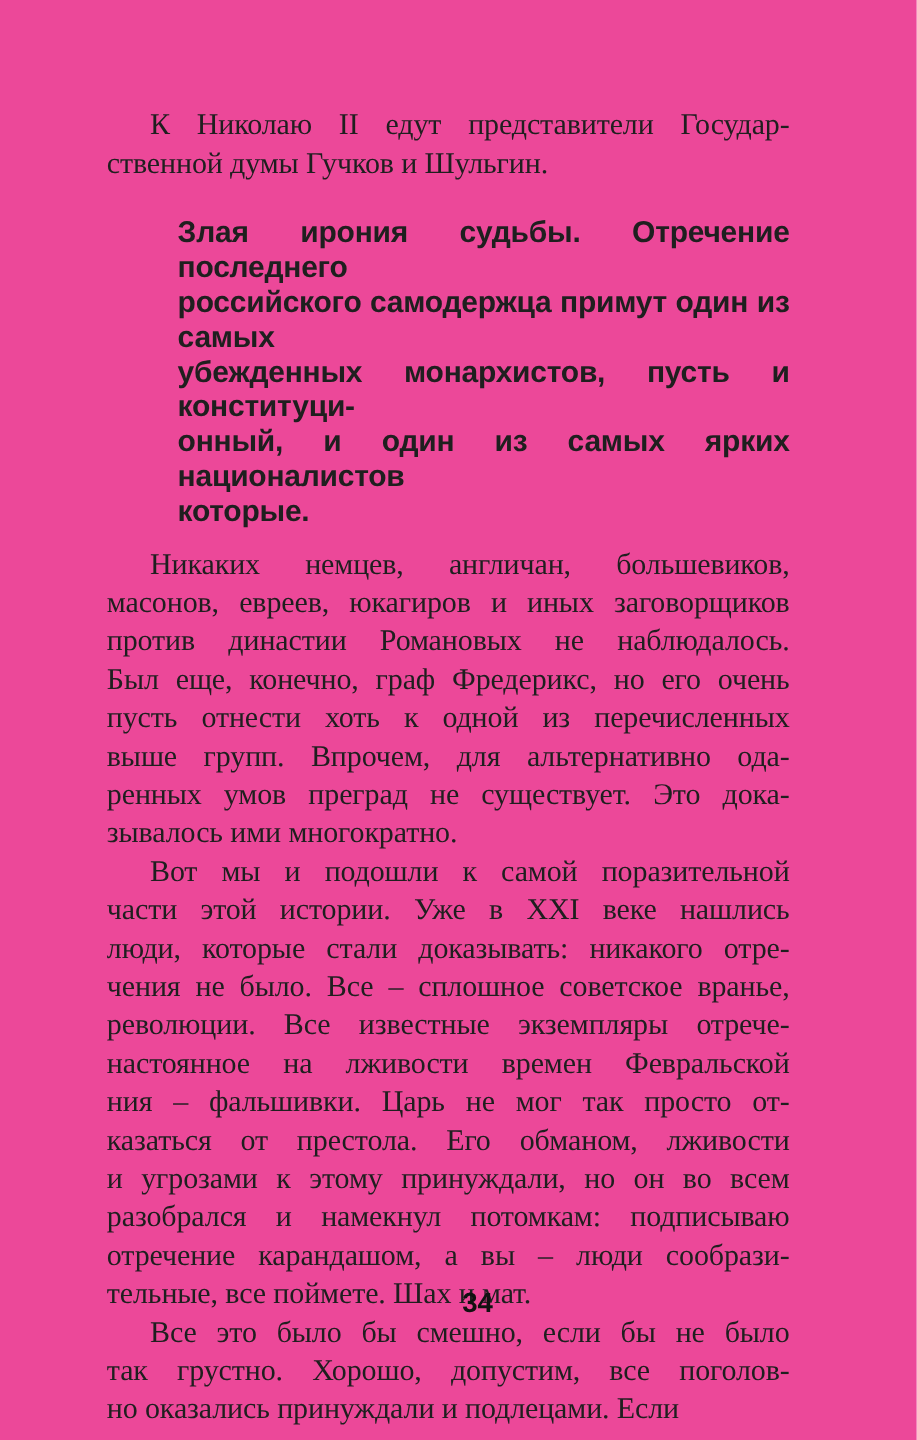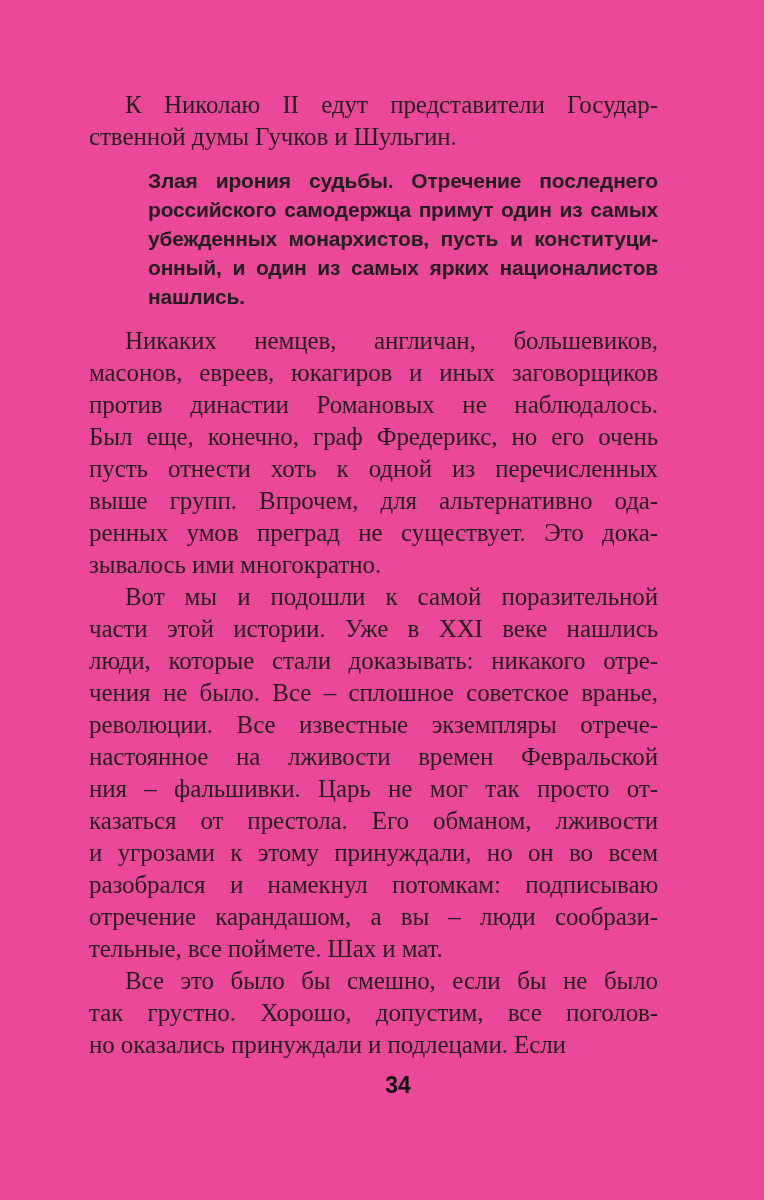--- a/index.html
+++ b/index.html
@@ -17,24 +17,24 @@
     width: 569px;
     color: #1f1f1f;
   }
   .block.paragraph {
     font-family: "Liberation Serif", serif;
     font-size: 25px;
     line-height: 32px;
     letter-spacing: -0.1px;
   }
   .block.quote {
-    margin: 13px 0 14px 59px;
+    margin: 27px 0 14px 59px;
     font-family: "Liberation Sans", sans-serif;
     font-weight: 600;
-    font-size: 21px;
+    font-size: 25px;
     line-height: 29px;
     letter-spacing: -0.2px;
   }
   .line {
     text-align: justify;
     text-align-last: justify;
     white-space: normal;
   }
   .line.last { text-align-last: left; }
   .paragraph .line.first { text-indent: 36px; }
@@ -58,21 +58,21 @@
   <div class="text-column" id="text-column">
       <div class="block paragraph">
         <div class="line first">К Николаю II едут представители Государ-</div>
         <div class="line last">ственной думы Гучков и Шульгин.</div>
       </div>
       <div class="block quote">
         <div class="line first">Злая ирония судьбы. Отречение последнего</div>
         <div class="line">российского самодержца примут один из самых</div>
         <div class="line">убежденных монархистов, пусть и конституци-</div>
         <div class="line">онный, и один из самых ярких националистов</div>
-        <div class="line last">нашлись.</div>
+        <div class="line last">которые.</div>
       </div>
       <div class="block paragraph">
         <div class="line first">Никаких немцев, англичан, большевиков,</div>
         <div class="line">масонов, евреев, юкагиров и иных заговорщиков</div>
         <div class="line">против династии Романовых не наблюдалось.</div>
         <div class="line">Был еще, конечно, граф Фредерикс, но его очень</div>
         <div class="line">пусть отнести хоть к одной из перечисленных</div>
         <div class="line">выше групп. Впрочем, для альтернативно ода-</div>
         <div class="line">ренных умов преград не существует. Это дока-</div>
         <div class="line last">зывалось ими многократно.</div>

